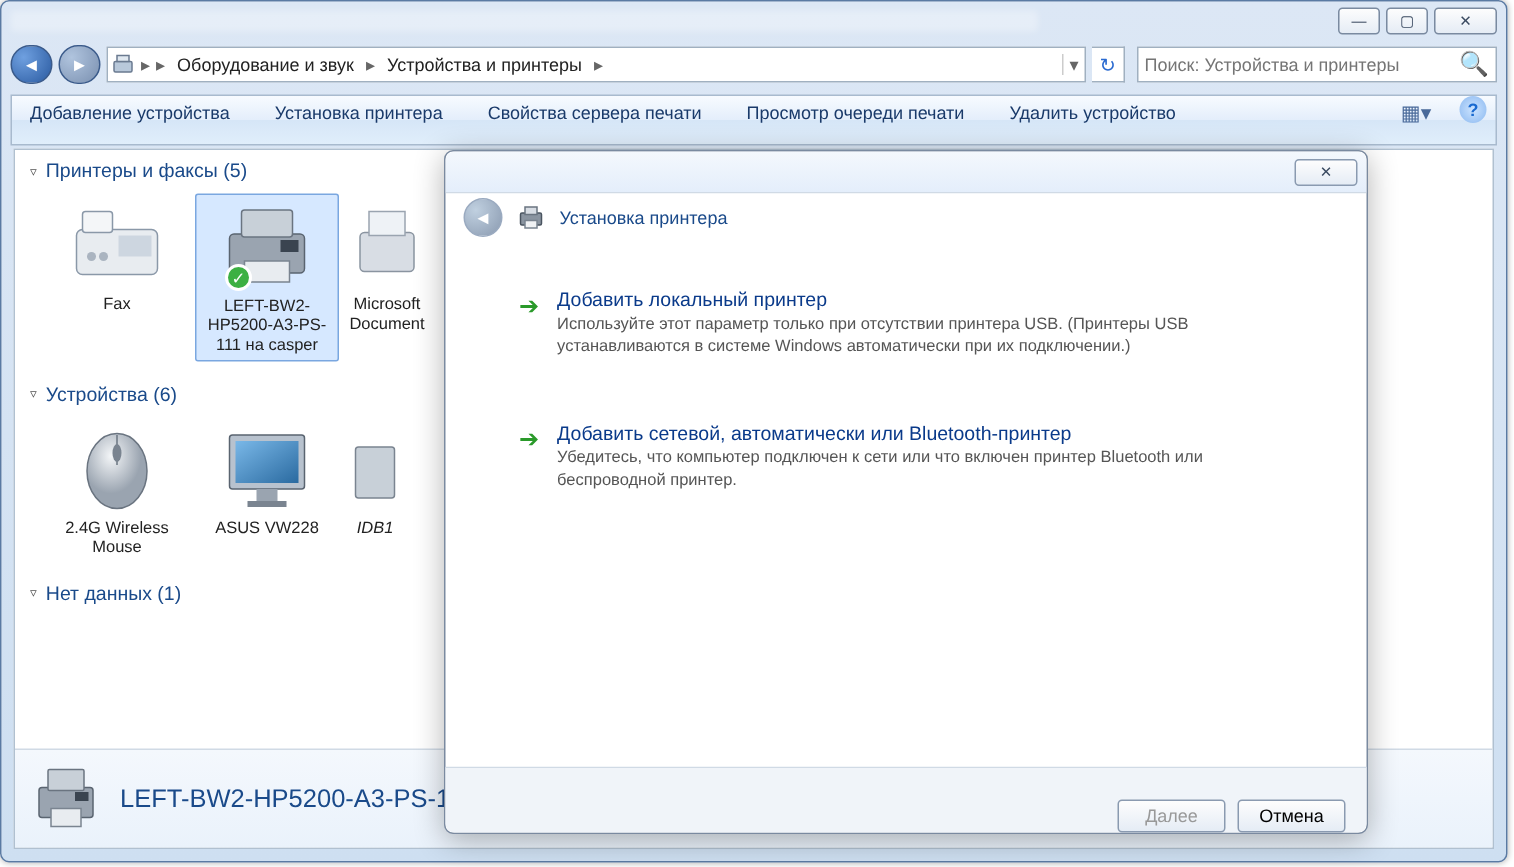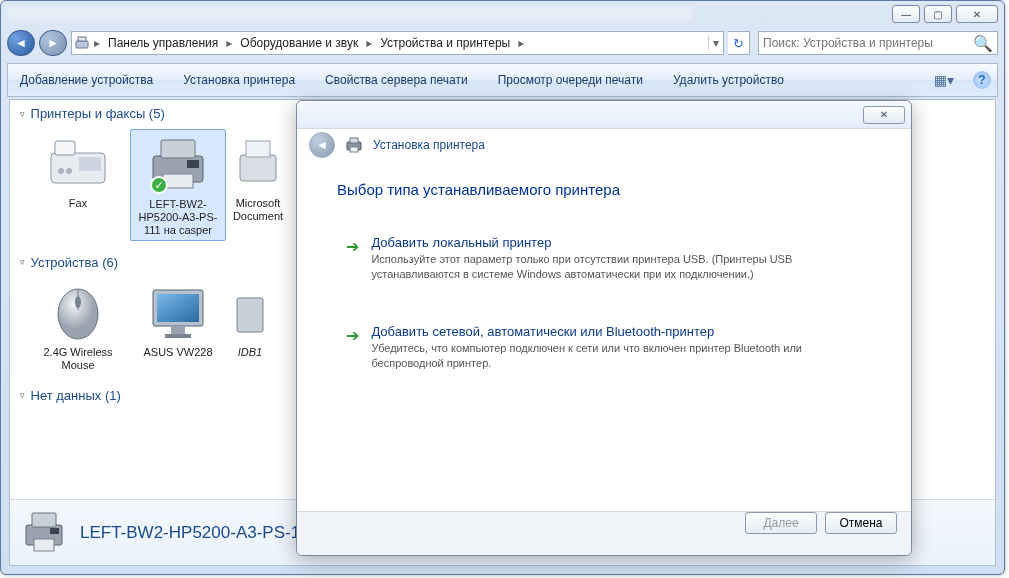--- a/index.html
+++ b/index.html
@@ -19,21 +19,21 @@
 .nav-btn.fwd { background: radial-gradient(circle at 30% 30%, #b0c4de, #7a90b0); }
 .breadcrumb { flex: 1; height: 24px; background: #fff; border: 1px solid #a0b0c0; display: flex; align-items: center; font-size: 12px; color: #222; }
 .bc-seg { padding: 0 6px; height:100%; display:flex; align-items:center; cursor:pointer; }
 .bc-chev { color:#666; padding: 0 2px; }
 .bc-icon { width: 20px; height:20px; display:flex; align-items:center; justify-content:center; color:#4a6a9a; }
 .refresh-btn { width: 22px; height: 24px; border:1px solid #a0b0c0; border-left:none; background:#fff; display:flex; align-items:center; justify-content:center; color:#2a6ad0; cursor:pointer; font-size:13px; }
 .searchbox { width: 240px; height: 24px; margin-left: 4px; border:1px solid #a0b0c0; background:#fff; display:flex; align-items:center; padding: 0 4px; }
 .searchbox input { border:none; outline:none; flex:1; font-size:12px; color:#888; }
 
 
-.toolbar { height: 34px; margin: 4px 6px 0; background: linear-gradient(#f7fbff,#e4eefb 49%,#d6e6f7 51%,#e0eefb); border:1px solid #a8bace; display:flex; align-items:center; padding: 0 6px; gap: 18px; font-size: 12px; color:#1a3a6a; }
+.toolbar { height: 34px; margin: 4px 6px 0; background: linear-gradient(#f7fbff,#e4eefb 49%,#d6e6f7 51%,#e0eefb); border:1px solid #a8bace; display:flex; padding: 0 6px; gap: 18px; font-size: 12px; color:#1a3a6a; }
 .tool-item { cursor:pointer; padding: 4px 6px; white-space:nowrap; }
 .tool-spacer { flex:1; }
 .tool-icon { width:22px; height:22px; display:flex; align-items:center; justify-content:center; cursor:pointer; font-size:14px;}
 .tool-icon.view { color:#4a6a9a; }
 .tool-icon.help { color:#1a6ad0; background: radial-gradient(circle,#cde4ff,#8ab8f0); border-radius:50%; width:18px; height:18px; font-weight:bold; font-size:12px;}
 
 
 .content { position:absolute; top: 98px; left: 8px; right: 8px; bottom: 8px; background:#fff; border:1px solid #b0c0d0; overflow:hidden; }
 .group-header { display:flex; align-items:center; padding: 6px 10px; font-size:13px; color:#1a4a8a; cursor:pointer; }
 .group-header .arrow { font-size:9px; margin-right:6px; color:#555; }
@@ -58,21 +58,21 @@
 .dialog-close { width: 42px; height:18px; border:1px solid #8a9ab0; border-radius:3px; background:linear-gradient(#fdfdfd,#e5ecf5); display:flex; align-items:center; justify-content:center; font-size:10px; color:#3a4a60; cursor:pointer;}
 .dialog-header { height: 32px; display:flex; align-items:center; padding: 0 12px; gap:10px; font-size:12px; color:#1a4a8a; }
 .dlg-back { width:26px; height:26px; border-radius:50%; background:radial-gradient(circle at 30% 30%,#c0d0e0,#8a9ab0); border:1px solid #9aaac0; display:flex; align-items:center; justify-content:center; color:#fff; cursor:pointer;}
 .dlg-printer-icon { width:18px; height:16px; }
 .dialog-body { flex:1; padding: 20px 40px 10px 40px; }
 .dialog-body h2 { font-size:15px; font-weight:normal; color:#003399; margin-bottom: 26px; }
 .option { display:flex; gap:12px; padding: 10px 8px; margin-bottom: 20px; cursor:pointer; border:1px solid transparent; border-radius:3px; }
 .opt-arrow { color:#2a9a2a; font-size:16px; margin-top:2px; }
 .opt-text .title { font-size:13px; color:#0a3a8a; margin-bottom:2px; }
 .opt-text .desc { font-size:11px; color:#555; line-height:1.35; }
-.dialog-footer { height: 44px; border-top:1px solid #d0dae5; background:#f0f4f9; display:flex; align-items:flex-start; justify-content:flex-end; gap:8px; padding: 0 14px; border-radius:0 0 6px 6px;}
+.dialog-footer { height: 44px; border-top:1px solid #d0dae5; background:#f0f4f9; display:flex; align-items:flex-end; justify-content:flex-end; gap:8px; padding: 0 14px; border-radius:0 0 6px 6px;}
 .dlg-btn { min-width:72px; height:22px; font-size:12px; border:1px solid #8a9ab0; border-radius:3px; background:linear-gradient(#fdfdfd,#e5ecf5); cursor:pointer; padding:0 10px;}
 .dlg-btn:disabled { color:#999; cursor:default; }
 </style>
 </head>
 <body>
 
 <div class="outer-window">
 
   <div class="titlebar">
     <div class="titlebar-blur"></div>
@@ -87,21 +87,20 @@
     <div class="nav-btn">◄</div>
     <div class="nav-btn fwd">►</div>
     <div class="breadcrumb">
       <span class="bc-icon">
         <svg width="16" height="16" viewBox="0 0 16 16">
             <rect x="2" y="6" width="12" height="7" rx="1" fill="#b8c8da" stroke="#6a7a90"></rect>
             <rect x="4" y="2" width="8" height="4" fill="#e0e8f0" stroke="#6a7a90"></rect>
           </svg>
       </span>
       <span class="bc-chev">▸</span>
-      <span class="bc-seg">Панель управления</span>
       <span class="bc-chev">▸</span>
       <span class="bc-seg">Оборудование и звук</span>
       <span class="bc-chev">▸</span>
       <span class="bc-seg">Устройства и принтеры</span>
       <span class="bc-chev">▸</span>
       <span style="flex:1"></span>
       <span class="bc-chev" style="border-left:1px solid #ccc; padding:0 4px;">▾</span>
     </div>
     <div class="refresh-btn">↻</div>
     <div class="searchbox">
@@ -240,21 +239,20 @@
     <span class="dlg-printer-icon">
       <svg width="18" height="16" viewBox="0 0 18 16">
           <rect x="2" y="5" width="14" height="8" rx="1" fill="#8a94a0" stroke="#4a5460"></rect>
           <rect x="5" y="1" width="8" height="5" fill="#d8dde4" stroke="#6a7480"></rect>
           <rect x="5" y="10" width="8" height="5" fill="#f0f2f4" stroke="#7a8490"></rect>
         </svg>
     </span>
     <span>Установка принтера</span>
   </div>
   <div class="dialog-body">
-    <h2>Выбор типа устанавливаемого принтера</h2>
 
     <div class="option">
       <div class="opt-arrow">➔</div>
       <div class="opt-text">
         <div class="title">Добавить локальный принтер</div>
         <div class="desc">Используйте этот параметр только при отсутствии принтера USB. (Принтеры USB устанавливаются в системе Windows автоматически при их подключении.)</div>
       </div>
     </div>
 
     <div class="option">

